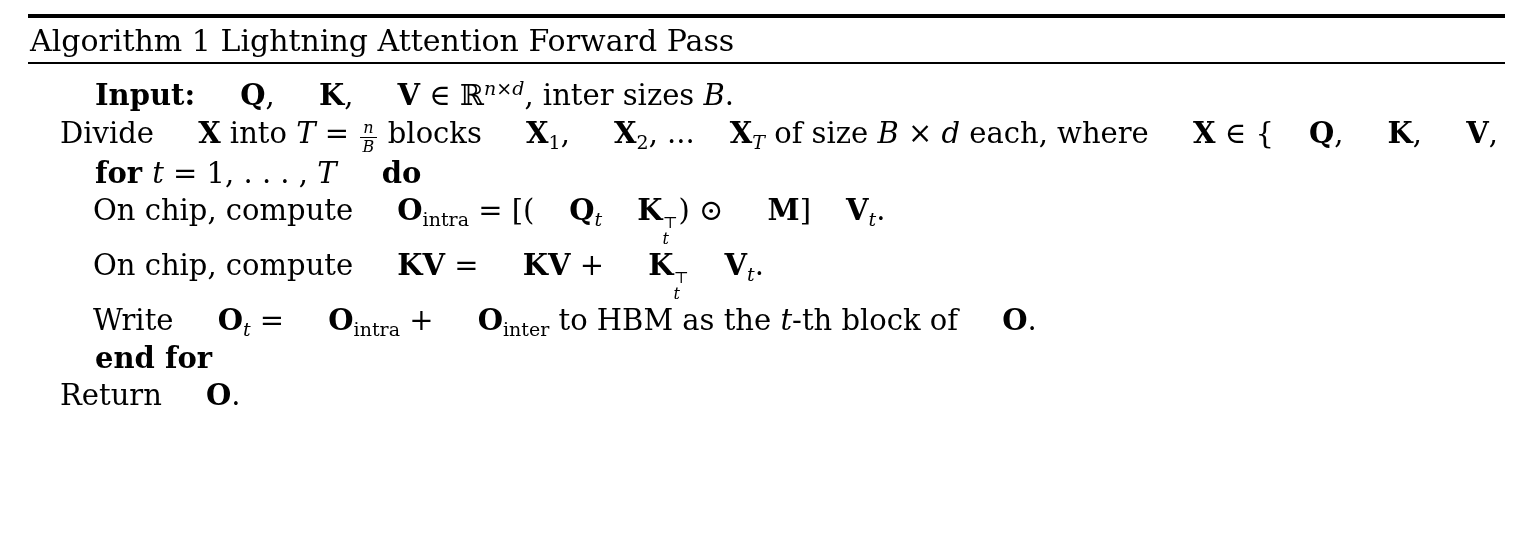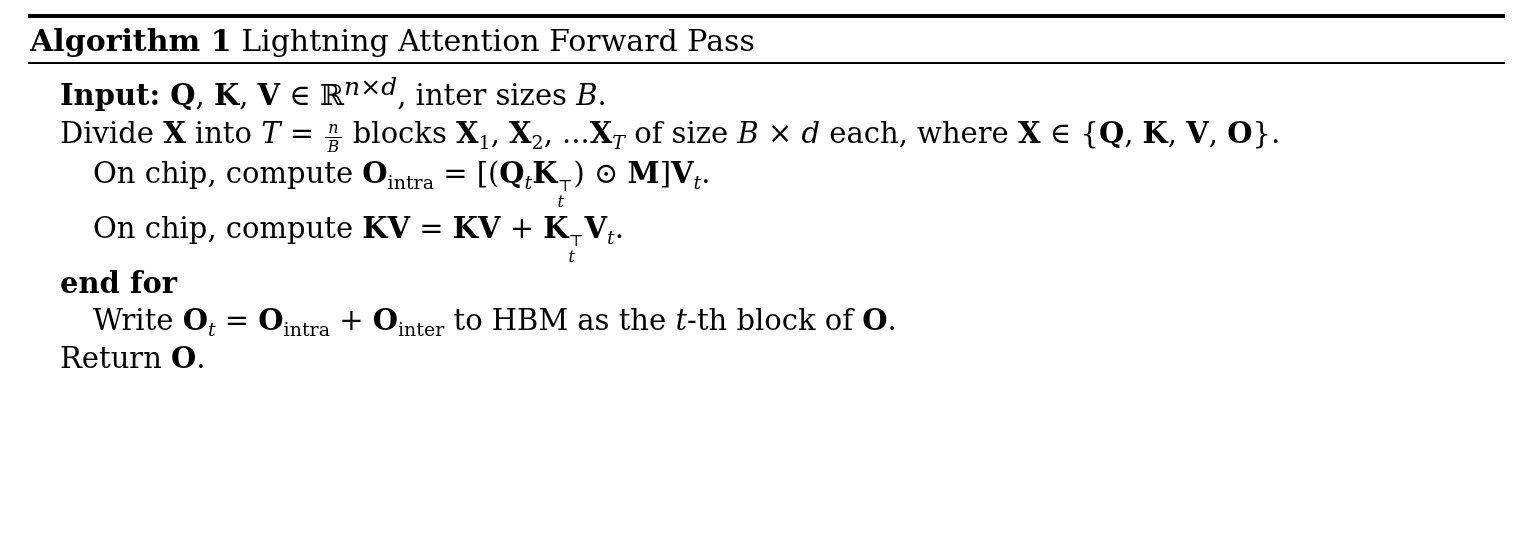--- a/index.html
+++ b/index.html
@@ -23,34 +23,34 @@
   }
   .rule { background: #000000; }
   .rule-top { height: 4px; }
   .rule-mid { height: 2px; }
   .algo-header {
     font-size: 30px;
     line-height: 33px;
     padding: 6px 2px 5px 2px;
     white-space: nowrap;
   }
-  .algo-header .label { font-weight: bold; text-align: center; }
+  .algo-header .label { font-weight: normal; text-align: center; }
   .algo-body {
     padding: 13px 0 0 32px;
     font-size: 29px;
   }
   .algo-line {
     line-height: 37.5px;
     white-space: nowrap;
   }
   .algo-line.indent { padding-left: 33px; }
-  .b { font-weight: bold; }
+  .b { font-weight: bold; margin-left: 35px; }
   .i { font-style: italic; }
   .sub { font-size: 19px; vertical-align: -6px; line-height: 0; }
-  .sup { font-size: 25px; vertical-align: 10px; line-height: 0; font-style: italic; }
+  .sup { font-size: 19px; vertical-align: 10px; line-height: 0; font-style: italic; }
   .frac {
     display: inline-block;
     vertical-align: -9px;
     text-align: center;
     font-size: 16px;
     line-height: 1;
     font-style: italic;
     margin: 0 2px;
   }
   .frac .num {
@@ -77,26 +77,27 @@
 <div class="algo-box">
   <div class="rule rule-top"></div>
   <div class="algo-header">
     <span class="label">Algorithm 1</span>
     <span>Lightning Attention Forward Pass</span>
   </div>
   <div class="rule rule-mid"></div>
   <div class="algo-body" id="algo-body">
       <div class="algo-line"><span class="b">Input: </span><span class="b">Q</span><span>, </span><span class="b">K</span><span>, </span><span class="b">V</span><span> ∈ ℝ</span><span class="i sup">n×d</span><span>, inter sizes </span><span class="i">B</span><span>.</span></div>
       <div class="algo-line"><span>Divide </span><span class="b">X</span><span> into </span><span class="i">T</span><span> = </span><span class="frac"><span class="num">n</span><span class="den">B</span></span><span> blocks </span><span class="b">X</span><span class="sub">1</span><span>, </span><span class="b">X</span><span class="sub">2</span><span>, ...</span><span class="b">X</span><span class="i sub">T</span><span> of size </span><span class="i">B</span><span> × </span><span class="i">d</span><span> each, where </span><span class="b">X</span><span> ∈ {</span><span class="b">Q</span><span>, </span><span class="b">K</span><span>, </span><span class="b">V</span><span>, </span><span class="b">O</span><span>}.</span></div>
+      <div class="algo-line"><span class="b">for </span><span class="i">t</span><span> = 1, . . . , </span><span class="i">T</span><span class="b"> do</span></div>
       <div class="algo-line indent"><span>On chip, compute </span><span class="b">O</span><span class="sub">intra</span><span> = [(</span><span class="b">Q</span><span class="i sub">t</span><span class="b">K</span><span class="supsub">
           <span class="ss-sup">⊤</span>
           <span class="ss-sub">t</span>
         </span><span>) ⊙ </span><span class="b">M</span><span>]</span><span class="b">V</span><span class="i sub">t</span><span>.</span></div>
       <div class="algo-line indent"><span>On chip, compute </span><span class="b">KV</span><span> = </span><span class="b">KV</span><span> + </span><span class="b">K</span><span class="supsub">
           <span class="ss-sup">⊤</span>
           <span class="ss-sub">t</span>
         </span><span class="b">V</span><span class="i sub">t</span><span>.</span></div>
+      <div class="algo-line indent"><span>Write </span><span class="b">O</span><span class="i sub">t</span><span> = </span><span class="b">O</span><span class="sub">intra</span><span> + </span><span class="b">O</span><span class="sub">inter</span><span> to HBM as the </span><span class="i">t</span><span>-th block of </span><span class="b">O</span><span>.</span></div>
       <div class="algo-line"><span class="b">end for</span></div>
-      <div class="algo-line indent"><span>Write </span><span class="b">O</span><span class="i sub">t</span><span> = </span><span class="b">O</span><span class="sub">intra</span><span> + </span><span class="b">O</span><span class="sub">inter</span><span> to HBM as the </span><span class="i">t</span><span>-th block of </span><span class="b">O</span><span>.</span></div>
       <div class="algo-line"><span>Return </span><span class="b">O</span><span>.</span></div>
     </div>
 
 </div>
 
 </body></html>

